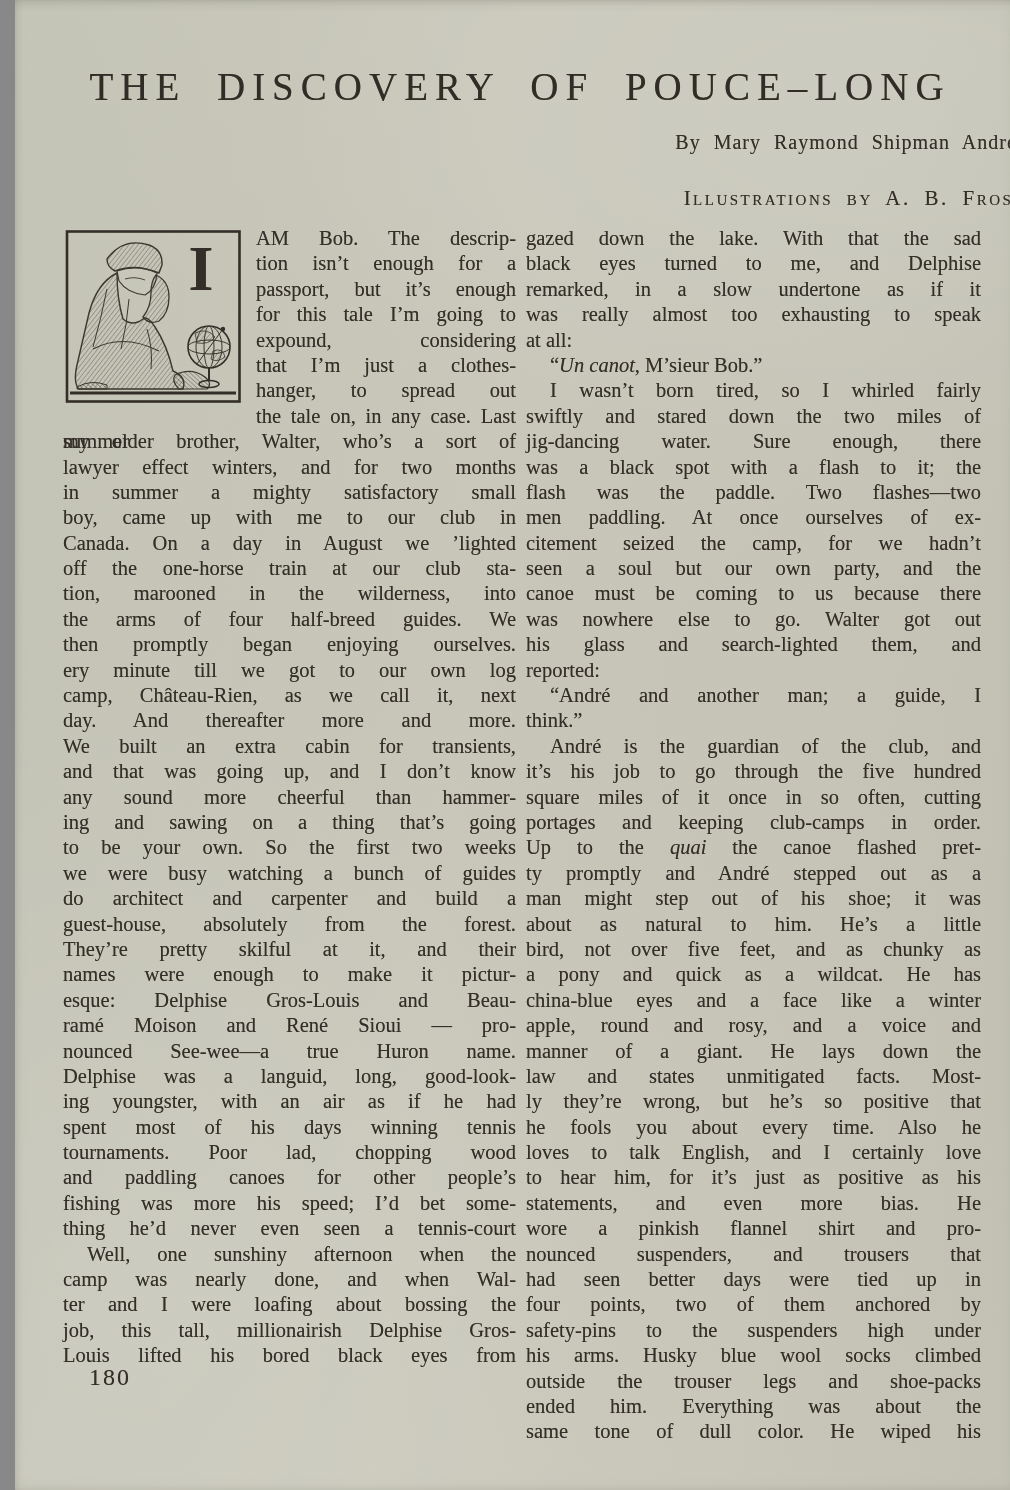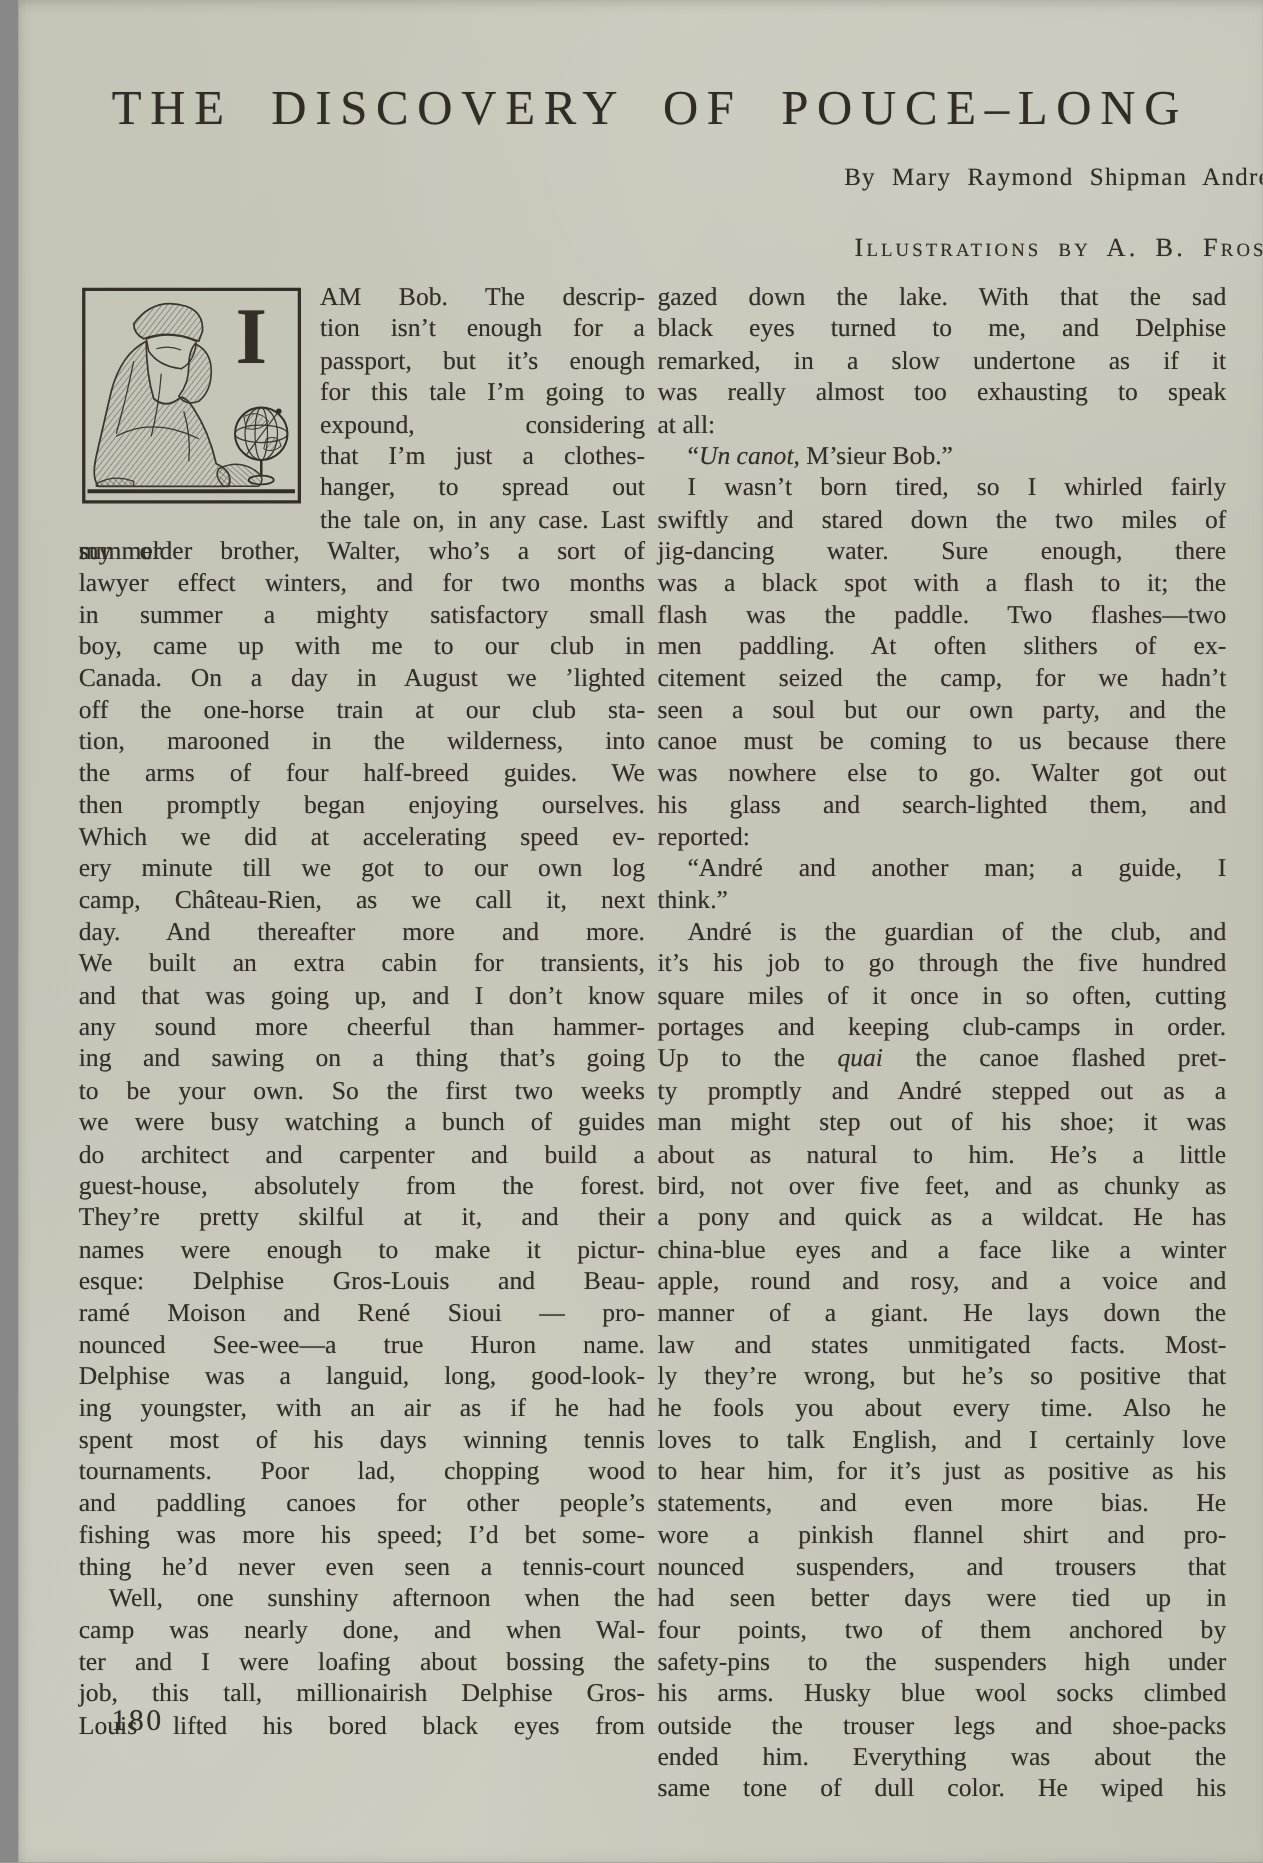--- a/index.html
+++ b/index.html
@@ -111,21 +111,20 @@
       <div class="line">the tale on, in any case.  Last summer</div>
       <div class="line">my older brother, Walter, who’s a sort of</div>
       <div class="line">lawyer effect winters, and for two months</div>
       <div class="line">in summer a mighty satisfactory small</div>
       <div class="line">boy, came up with me to our club in</div>
       <div class="line">Canada.  On a day in August we ’lighted</div>
       <div class="line">off the one-horse train at our club sta-</div>
       <div class="line">tion, marooned in the wilderness, into</div>
       <div class="line">the arms of four half-breed guides.  We</div>
       <div class="line">then promptly began enjoying ourselves.</div>
-      <div class="line">Which we did at accelerating speed ev-</div>
       <div class="line">ery minute till we got to our own log</div>
       <div class="line">camp, Château-Rien, as we call it, next</div>
       <div class="line">day.  And thereafter more and more.</div>
       <div class="line">We built an extra cabin for transients,</div>
       <div class="line">and that was going up, and I don’t know</div>
       <div class="line">any sound more cheerful than hammer-</div>
       <div class="line">ing and sawing on a thing that’s going</div>
       <div class="line">to be your own.  So the first two weeks</div>
       <div class="line">we were busy watching a bunch of guides</div>
       <div class="line">do architect and carpenter and build a</div>
@@ -154,21 +153,21 @@
       <div class="line">black eyes turned to me, and Delphise</div>
       <div class="line">remarked, in a slow undertone as if it</div>
       <div class="line">was really almost too exhausting to speak</div>
       <div class="line nj">at all:</div>
       <div class="line nj ind">“<i>Un canot</i>, M’sieur Bob.”</div>
       <div class="line ind">I wasn’t born tired, so I whirled fairly</div>
       <div class="line">swiftly and stared down the two miles of</div>
       <div class="line">jig-dancing water.  Sure enough, there</div>
       <div class="line">was a black spot with a flash to it; the</div>
       <div class="line">flash was the paddle.  Two flashes—two</div>
-      <div class="line">men paddling.  At often slithers of ex-</div>
+      <div class="line">men paddling.  At once ourselves of ex-</div>
       <div class="line">citement seized the camp, for we hadn’t</div>
       <div class="line">seen a soul but our own party, and the</div>
       <div class="line">canoe must be coming to us because there</div>
       <div class="line">was nowhere else to go.  Walter got out</div>
       <div class="line">his glass and search-lighted them, and</div>
       <div class="line nj">reported:</div>
       <div class="line ind">“André and another man; a guide, I</div>
       <div class="line nj">think.”</div>
       <div class="line ind">André is the guardian of the club, and</div>
       <div class="line">it’s his job to go through the five hundred</div>

